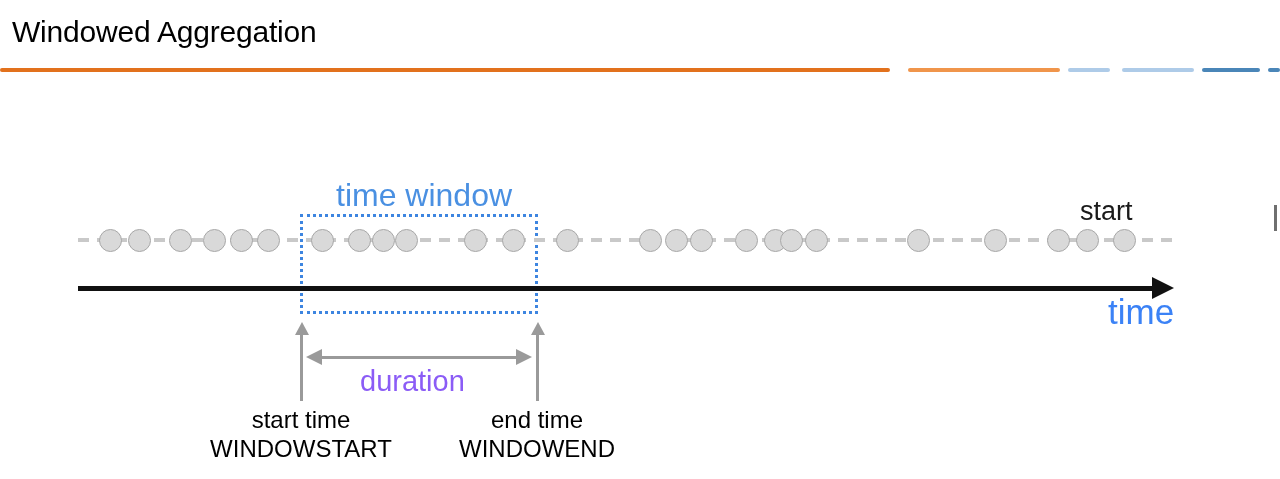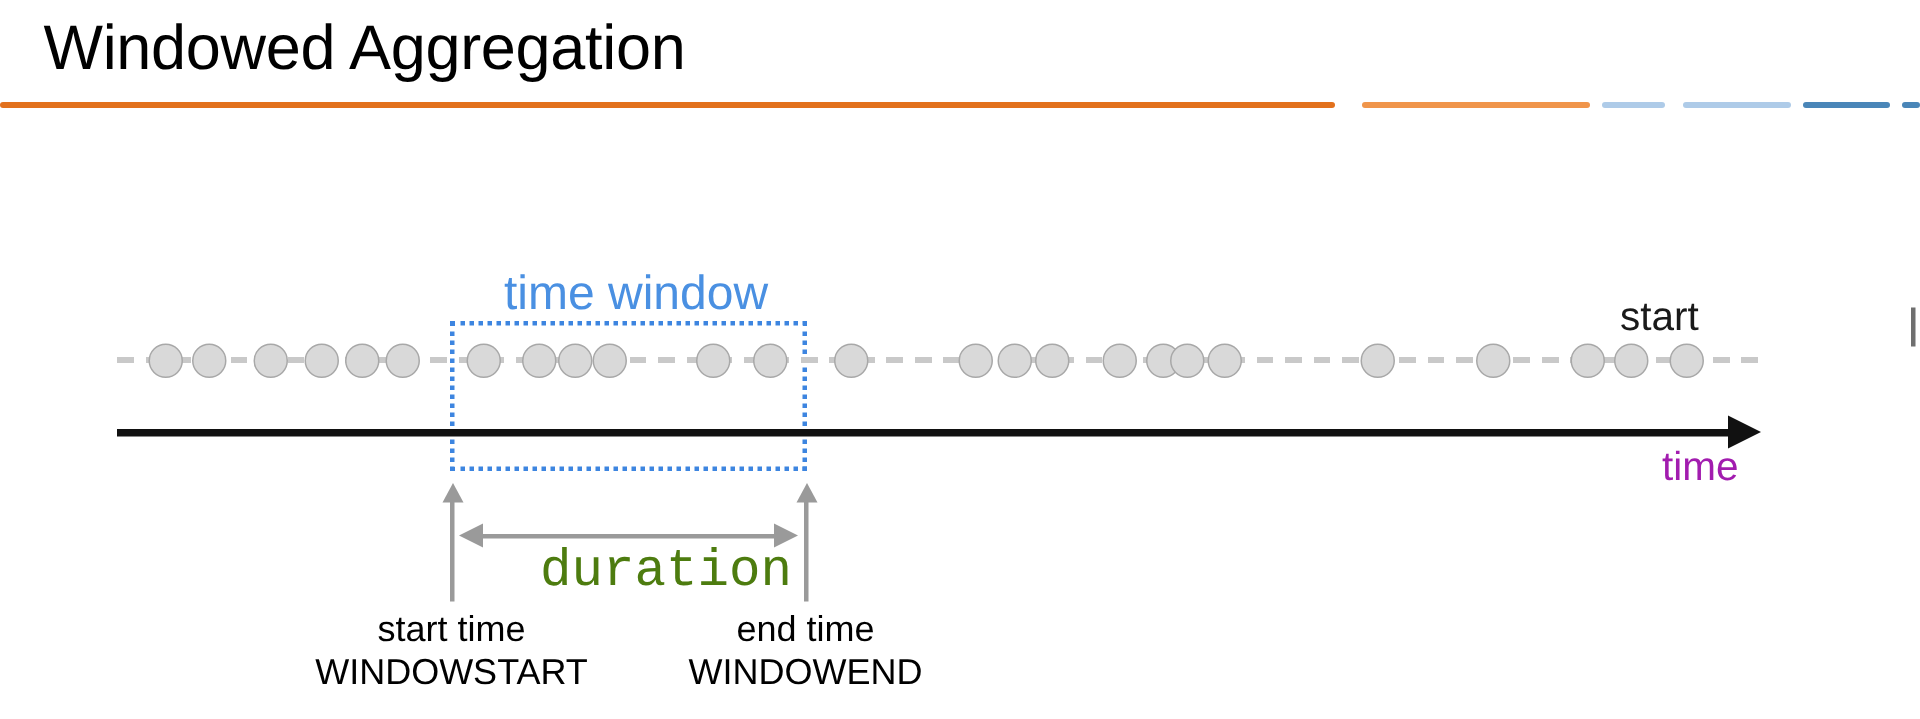--- a/index.html
+++ b/index.html
@@ -15,23 +15,23 @@
     position: relative;
     width: 1280px;
     height: 479px;
     background: #ffffff;
     overflow: hidden;
   }
 
   
   .slide-title {
     position: absolute;
-    left: 29px;
+    left: 12px;
     top: 6px;
-    font-size: 42px;
+    font-size: 30px;
     line-height: 52px;
     color: #000000;
     font-weight: 400;
     letter-spacing: -0.2px;
     white-space: nowrap;
   }
 
   
   .divider {
     position: absolute;
@@ -113,23 +113,23 @@
   .time-axis-head {
     position: absolute;
     width: 0;
     height: 0;
     border-top: 11px solid transparent;
     border-bottom: 11px solid transparent;
     border-left: 22px solid #111111;
   }
   .time-label {
     position: absolute;
-    font-size: 27px;
+    font-size: 35px;
     line-height: 31px;
-    color: #a21caf;
+    color: #3b82f6;
     white-space: nowrap;
   }
 
   
   .v-arrow-shaft {
     position: absolute;
     width: 3px;
     background: #9a9a9a;
   }
   .v-arrow-head {
@@ -159,25 +159,24 @@
     position: absolute;
     width: 0;
     height: 0;
     border-top: 8px solid transparent;
     border-bottom: 8px solid transparent;
     border-left: 16px solid #9a9a9a;
   }
 
   .duration-label {
     position: absolute;
-    font-size: 35px;
+    font-size: 29px;
     line-height: 31px;
-    color: #4d7c0f;
-    white-space: nowrap;
-    font-family: Liberation Mono, monospace;
+    color: #8b5cf6;
+    white-space: nowrap;
   }
 
   .endpoint-label {
     position: absolute;
     text-align: center;
     font-size: 24px;
     line-height: 29px;
     color: #000000;
     white-space: nowrap;
   }

